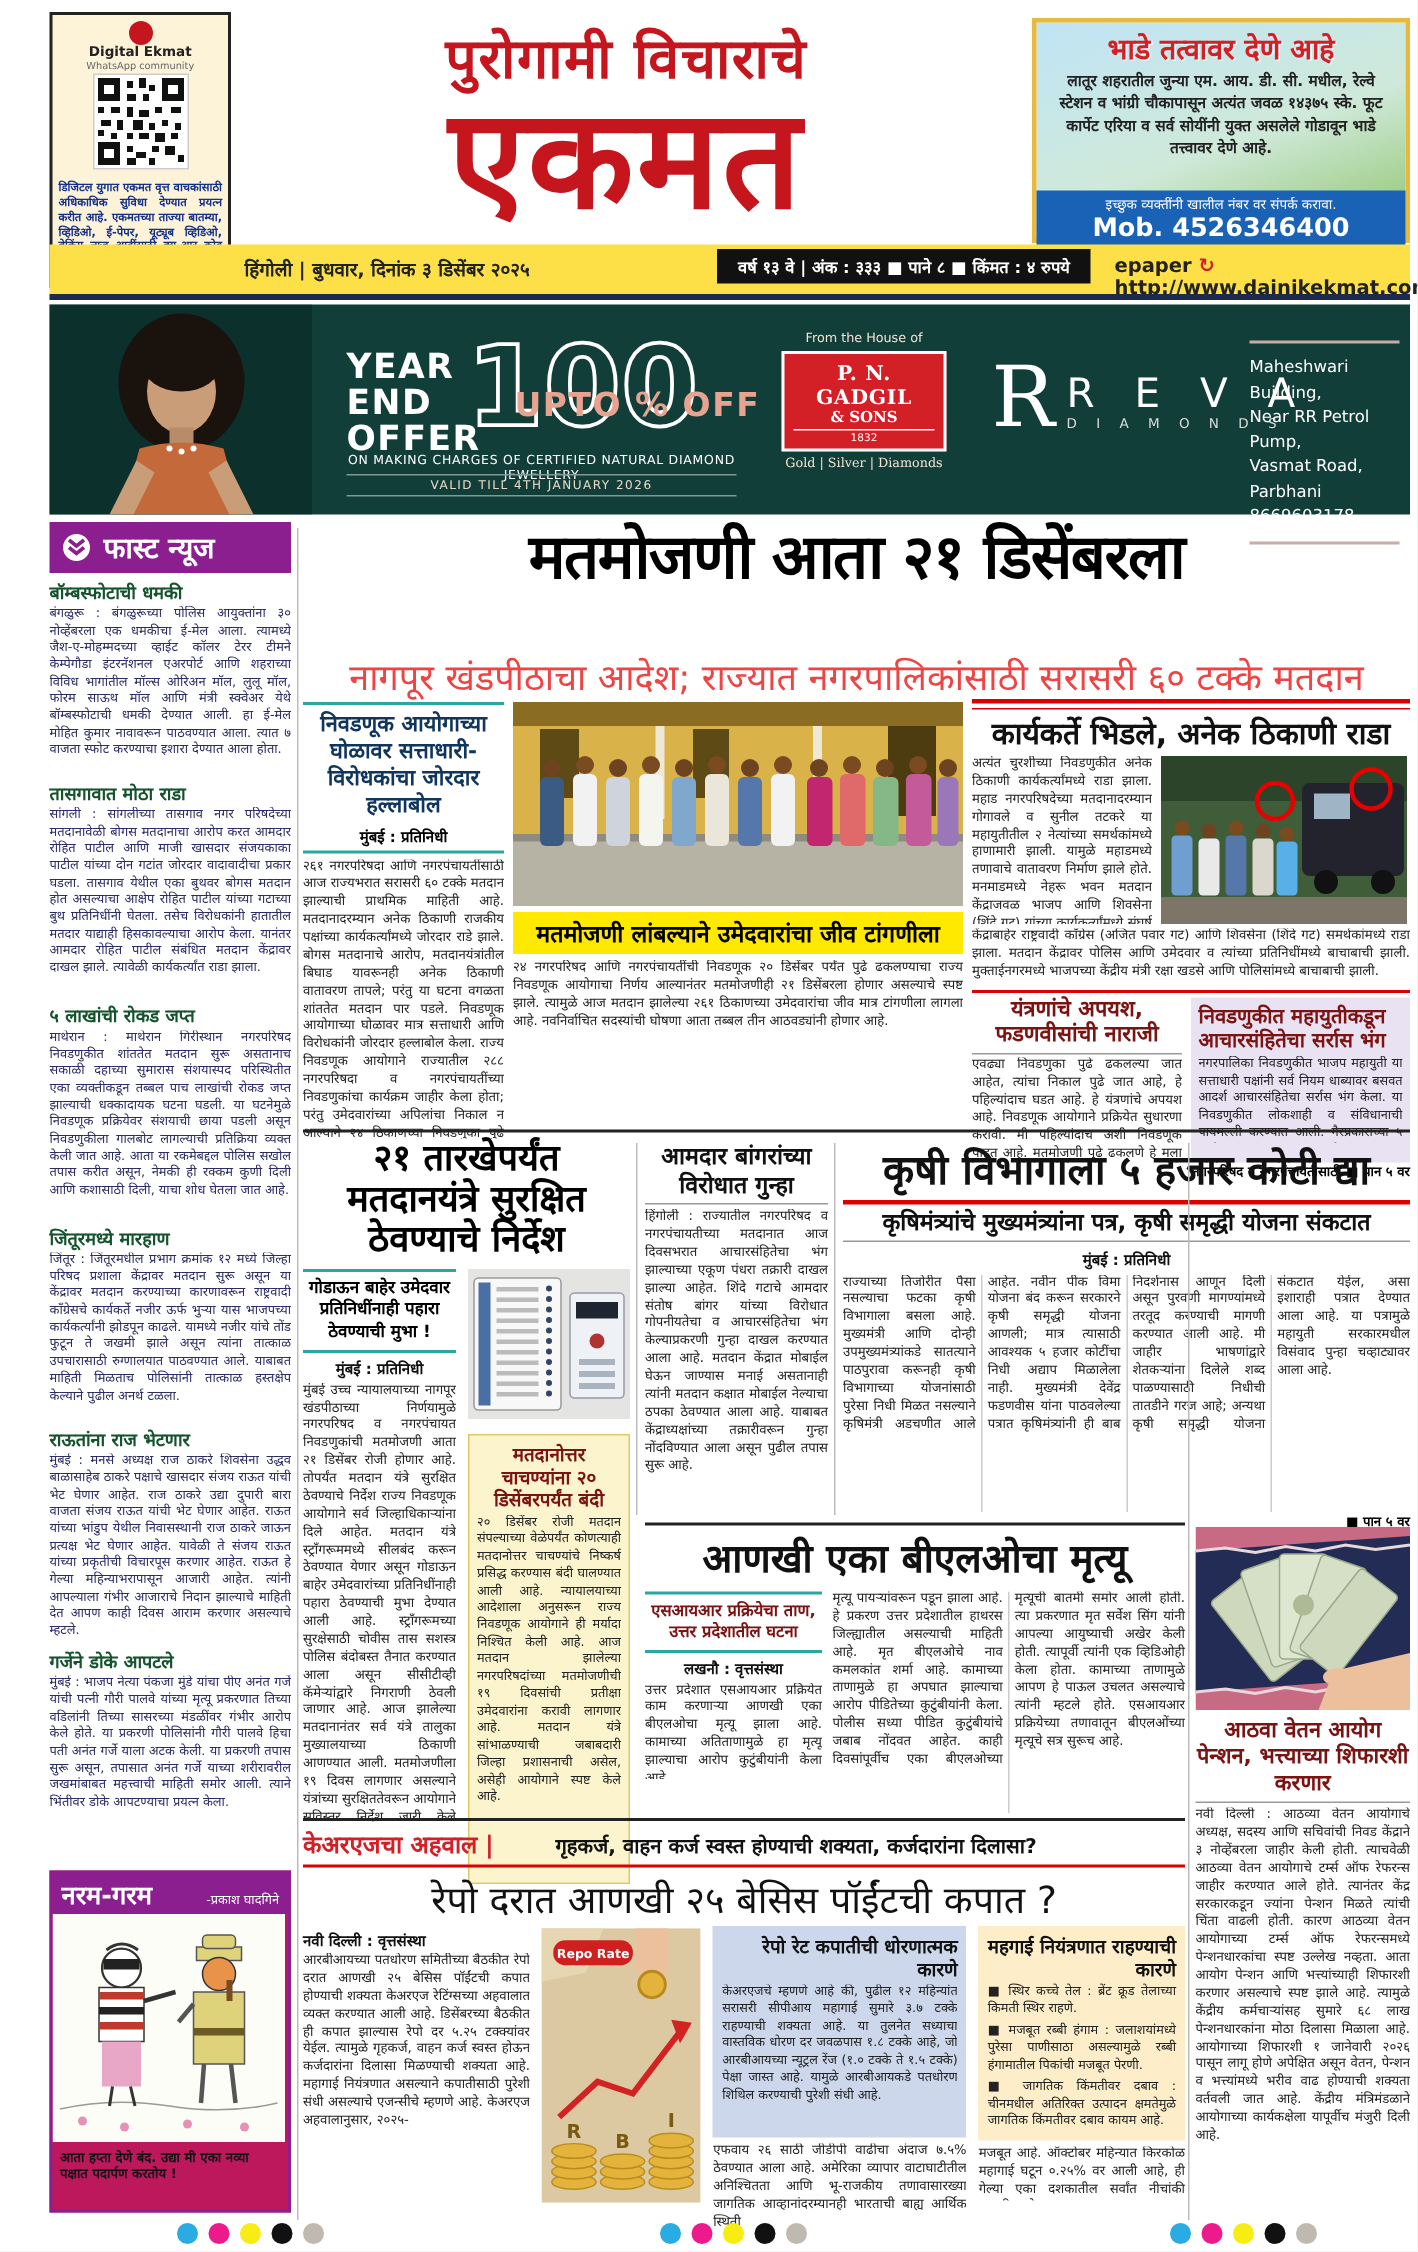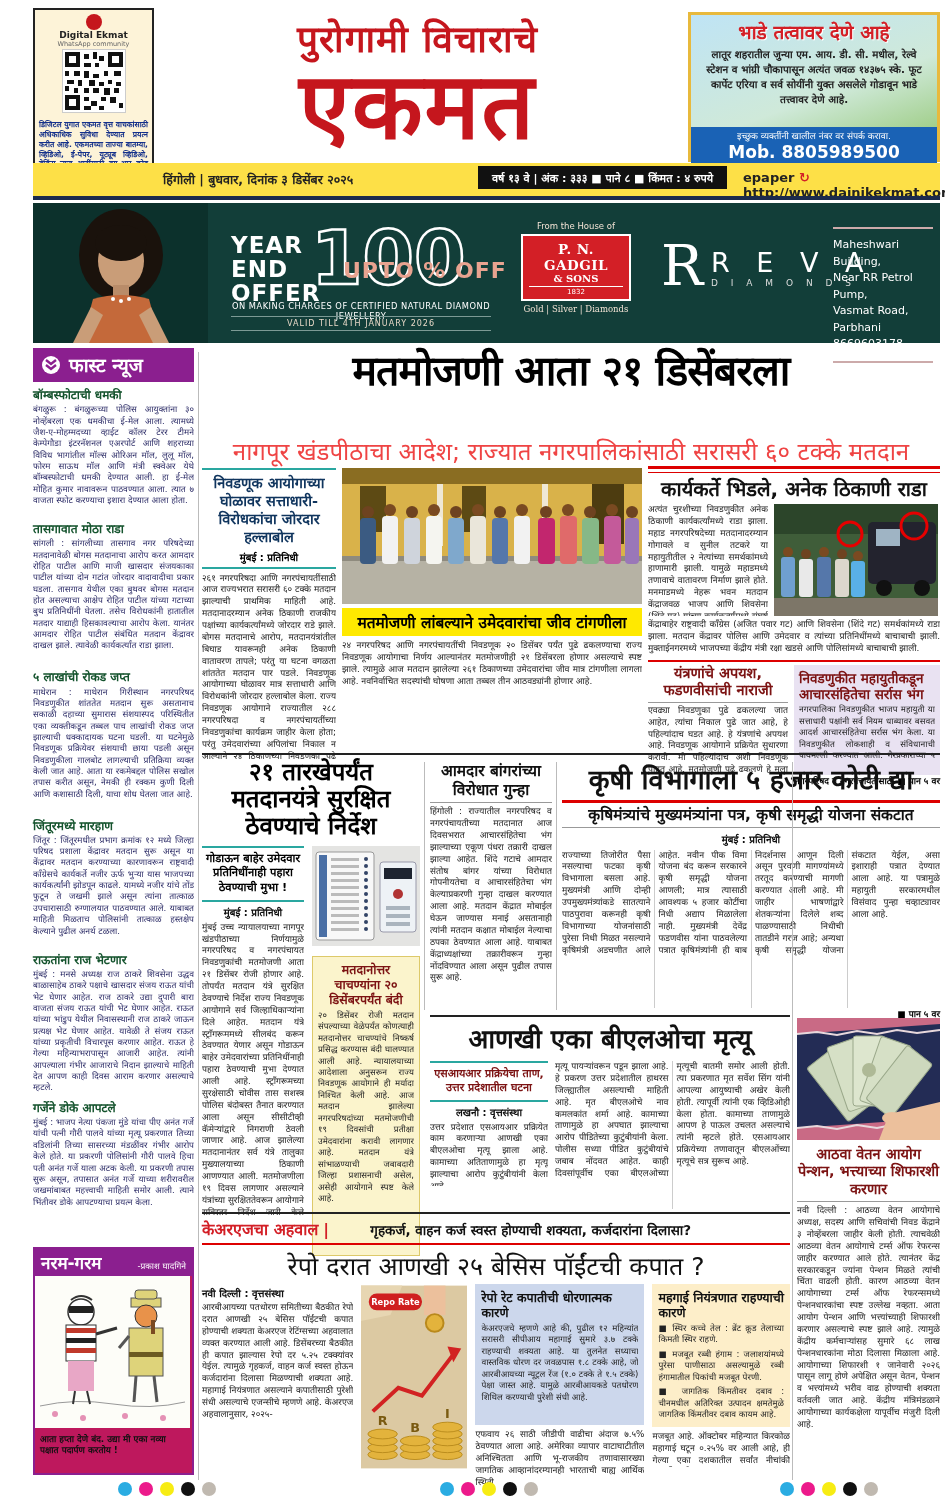--- a/index.html
+++ b/index.html
@@ -76,21 +76,21 @@
   .redbar{background:#d00;height:3px;}
   .cols4{column-count:4;column-gap:8px;column-rule:1px solid #ccc;}
   .cols2{column-count:2;column-gap:8px;column-rule:1px solid #ccc;}
   .hair{border-bottom:1px solid #999;}
   .morep{font-size:8.8px;font-weight:bold;text-align:right;color:#000;}
   .kick-red{color:#d31f26;font-weight:bold;font-size:16px;}
   .kick-rest{color:#111;font-weight:bold;font-size:13.5px;margin-left:36px;}
   .repohead{font-size:25px;font-weight:normal;}
   .bluebox{background:#ccd7ec;padding:6px;box-sizing:border-box;}
   .creambox{background:#fdeec9;padding:6px;box-sizing:border-box;}
-  .boxtitle{font-size:12.5px;font-weight:bold;line-height:1.2;color:#111;}
+  .boxtitle{font-size:12.5px;font-weight:bold;line-height:1.2;color:#111;text-align:right;}
   .b86{font-size:8.5px;line-height:1.35;color:#222;}
   .vline{background:#bbb;width:1px;}
 </style>
 </head>
 <body>
 
 <div id="page">
 
   <div class="abs qrbox" style="left:33px;top:8px;width:121px;height:184px;">
     <div style="width:16px;height:16px;border-radius:50%;background:#c5161d;margin:0 auto;"></div>
@@ -142,21 +142,21 @@
   <div class="abs ctr" style="left:165px;top:12px;width:505px;">
     <div class="mast-tag">पुरोगामी विचाराचे</div>
     <div class="mast-title">एकमत</div>
   </div>
 
   <div class="abs rental" style="left:688px;top:12px;width:252px;height:150px;">
     <div class="rental-title">भाडे तत्वावर देणे आहे</div>
     <div class="rental-body hid" style="height:78px;">लातूर शहरातील जुन्या एम. आय. डी. सी. मधील, रेल्वे स्टेशन व भांग्री चौकापासून अत्यंत जवळ १४३७५ स्के. फूट कार्पेट एरिया व सर्व सोयींनी युक्त असलेले गोडावून भाडे तत्त्वावर देणे आहे.</div>
     <div class="rental-foot">
       <div class="rental-note">इच्छुक व्यक्तींनी खालील नंबर वर संपर्क करावा.</div>
-      <div class="rental-phone">Mob. 8805989500</div>
+      <div class="rental-phone">Mob. 4526346400</div>
     </div>
   </div>
 
   <div class="abs datestrip" style="left:33px;top:163px;width:907px;height:33px;">
     <div class="abs dateleft" style="left:130px;top:8px;">हिंगोली | बुधवार, दिनांक ३ डिसेंबर २०२५</div>
     <div class="abs issuebox" style="left:445px;top:3px;">वर्ष १३ वे | अंक : ३३३ ■ पाने ८ ■ किंमत : ४ रुपये</div>
     <div class="abs epaper" style="left:710px;top:7px;"><span>epaper</span> <span class="ic">↻</span> <span>http://www.dainikekmat.com</span></div>
   </div>
   <div class="abs navyrule" style="left:33px;top:196px;width:907px;height:4px;"></div>
 

